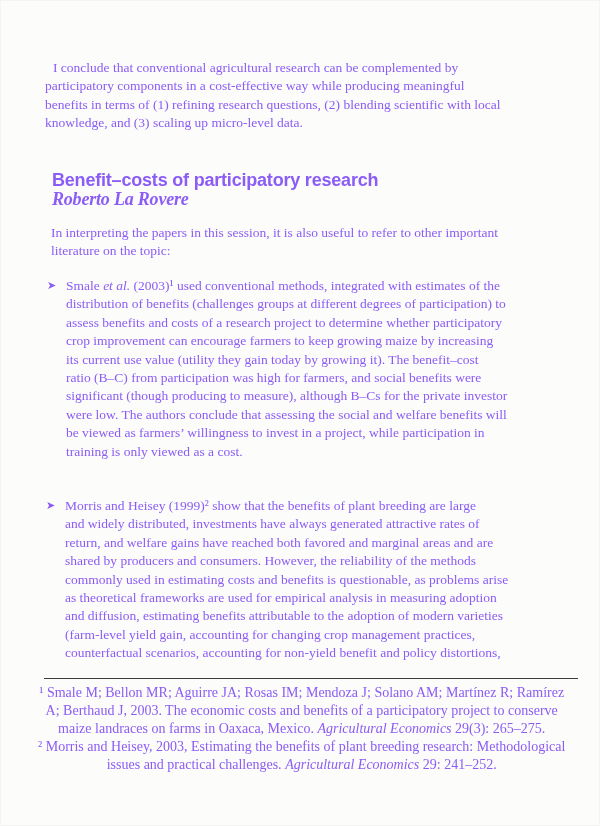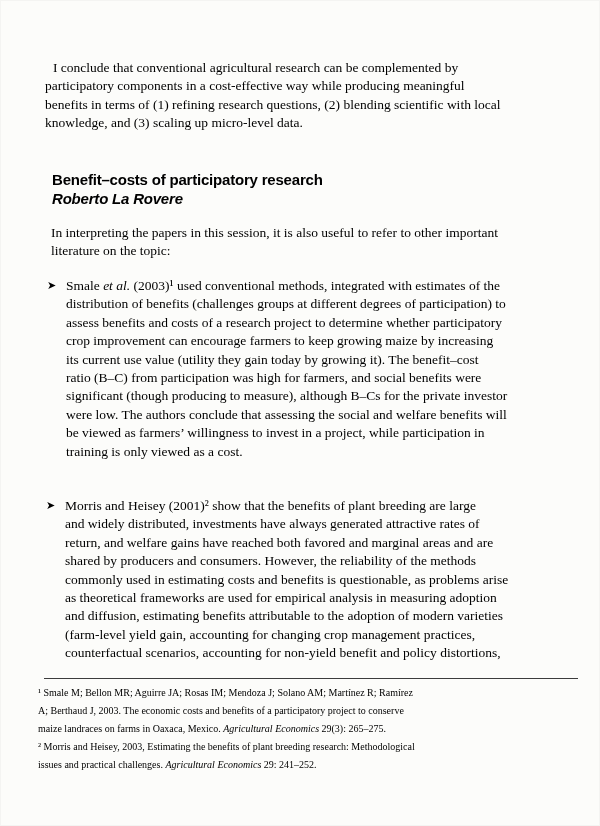--- a/index.html
+++ b/index.html
@@ -1,52 +1,52 @@
 <!DOCTYPE html>
 <html><head>
 <meta charset="utf-8">
 <style>
   html,body { margin:0; padding:0; background:#e9e9e7; }
   .page {
     position:relative;
     width:600px; height:826px;
     margin:0 auto;
     background:#fcfcfa;
-    color:#000000;
+    color:#8b5cf6;
     font-family:"Liberation Serif", serif;
     overflow:hidden;
     box-shadow:0 0 0 1px rgba(0,0,0,0.03) inset;
   }
   .block { position:absolute; }
   .body-text { font-size:13.5px; line-height:18.4px; }
   .line { white-space:nowrap; }
   .indent-first .line:first-child { padding-left:8px; }
   .heading {
     font-family:"Liberation Sans", sans-serif;
     font-weight:bold;
-    font-size:15px;
+    font-size:18px;
     line-height:18.5px;
     letter-spacing:-0.2px;
   }
-  .heading .author { font-style:italic; }
+  .heading .author { font-style:italic;font-family:Liberation Serif, serif; }
   .bullet-item { }
   .bullet-marker {
     position:absolute; left:0; top:2px;
     font-size:11px; line-height:14px;
     font-family:"DejaVu Sans", sans-serif;
   }
   .bullet-body { margin-left:19px; }
   .it { font-style:italic; }
   .fn-sep {
     position:absolute;
     left:44px; top:678px;
     width:534px; height:0;
     border-top:1.6px solid #3c3c3c;
   }
-  .footnotes { font-size:10px; line-height:18px; }
+  .footnotes { font-size:14px; line-height:18px;text-align:center; }
   .page-number { font-size:14.5px; line-height:16px; }
 </style>
 </head>
 <body>
 
 <div class="page">
 
   <div class="block body-text indent-first" style="left:45px; top:59px;">
     <div class="line">I conclude that conventional agricultural research can be complemented by</div>
     <div class="line">participatory components in a cost-effective way while producing meaningful</div>
@@ -76,21 +76,21 @@
       <div class="line">significant (though producing to measure), although B–Cs for the private investor</div>
       <div class="line">were low. The authors conclude that assessing the social and welfare benefits will</div>
       <div class="line">be viewed as farmers’ willingness to invest in a project, while participation in</div>
       <div class="line">training is only viewed as a cost.</div>
     </div>
   </div>
 
   <div class="block body-text bullet-item" style="left:46px; top:497px;">
     <span class="bullet-marker">➤</span>
     <div class="bullet-body">
-      <div class="line">Morris and Heisey (2001)² show that the benefits of plant breeding are large</div>
+      <div class="line">Morris and Heisey (1999)² show that the benefits of plant breeding are large</div>
       <div class="line">and widely distributed, investments have always generated attractive rates of</div>
       <div class="line">return, and welfare gains have reached both favored and marginal areas and are</div>
       <div class="line">shared by producers and consumers. However, the reliability of the methods</div>
       <div class="line">commonly used in estimating costs and benefits is questionable, as problems arise</div>
       <div class="line">as theoretical frameworks are used for empirical analysis in measuring adoption</div>
       <div class="line">and diffusion, estimating benefits attributable to the adoption of modern varieties</div>
       <div class="line">(farm-level yield gain, accounting for changing crop management practices,</div>
       <div class="line">counterfactual scenarios, accounting for non-yield benefit and policy distortions,</div>
     </div>
   </div>

